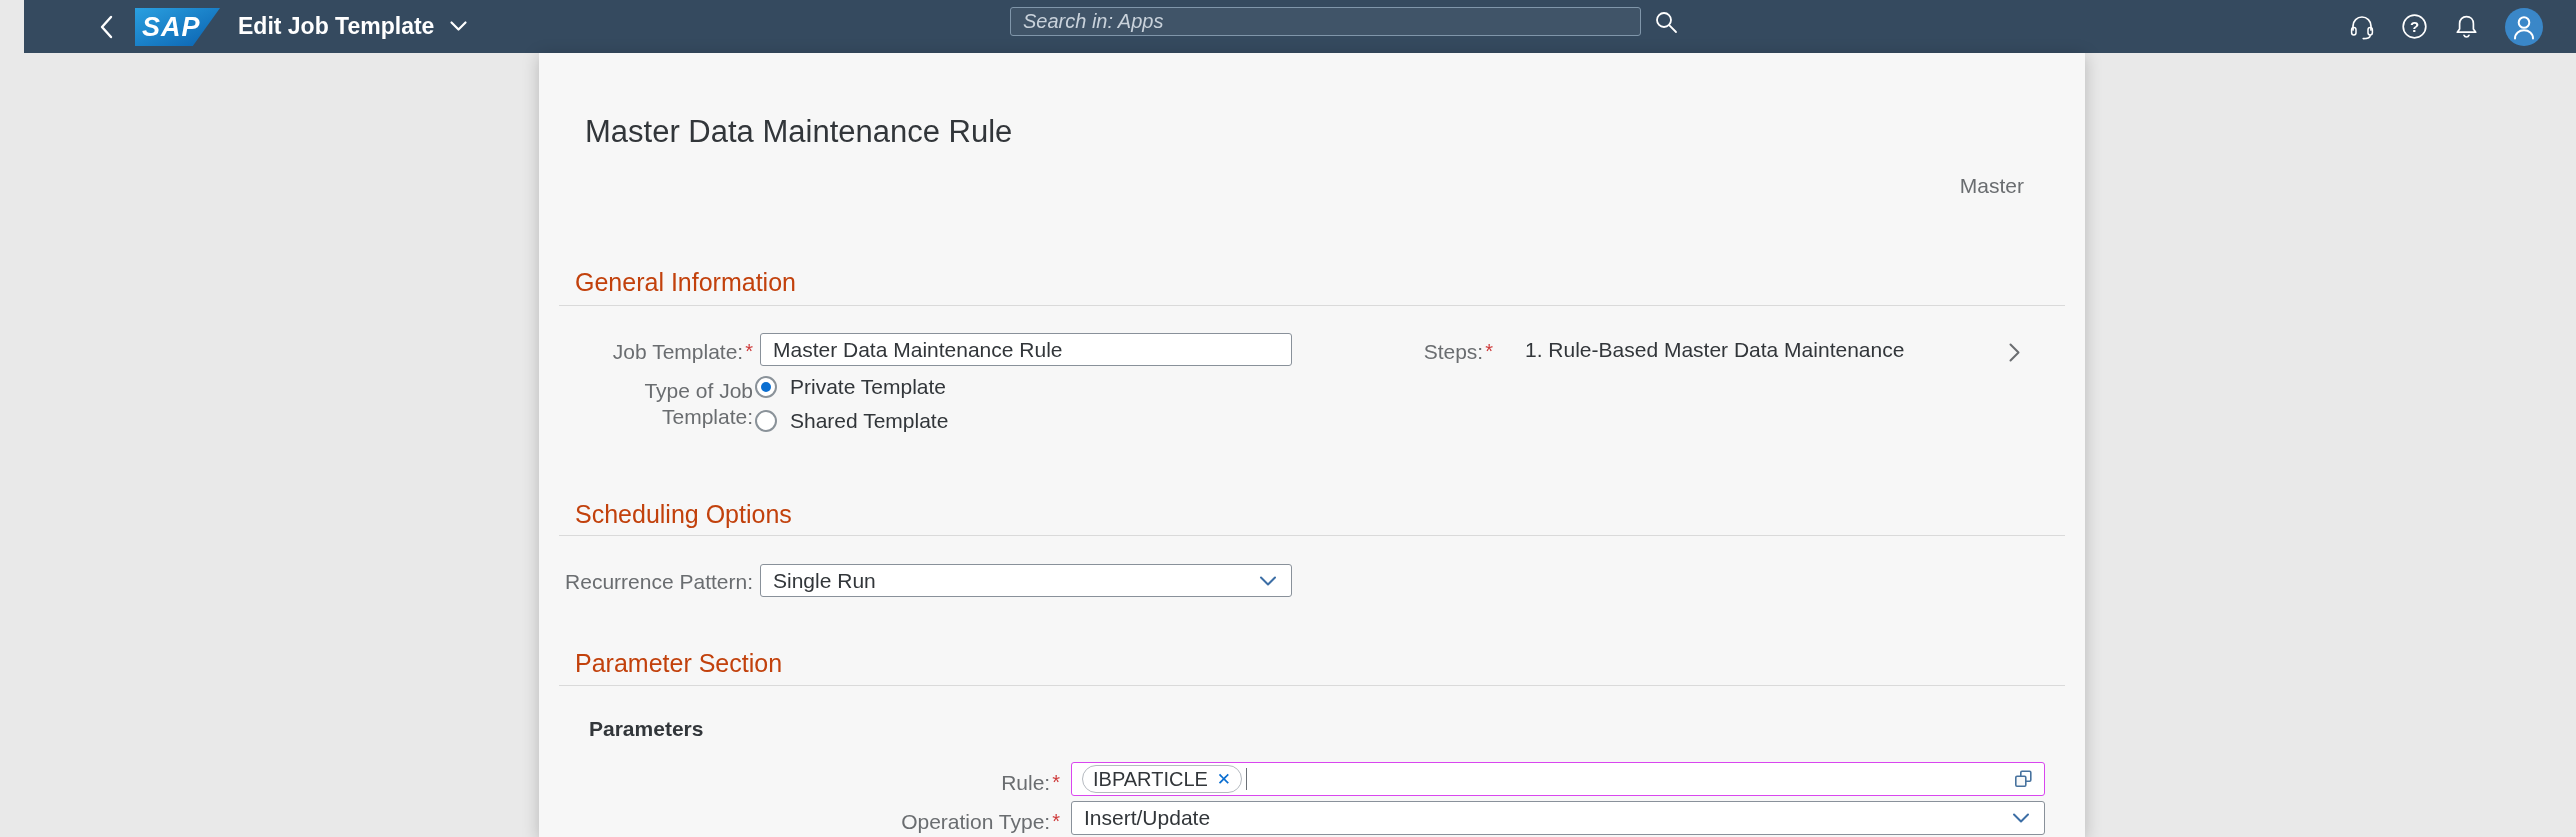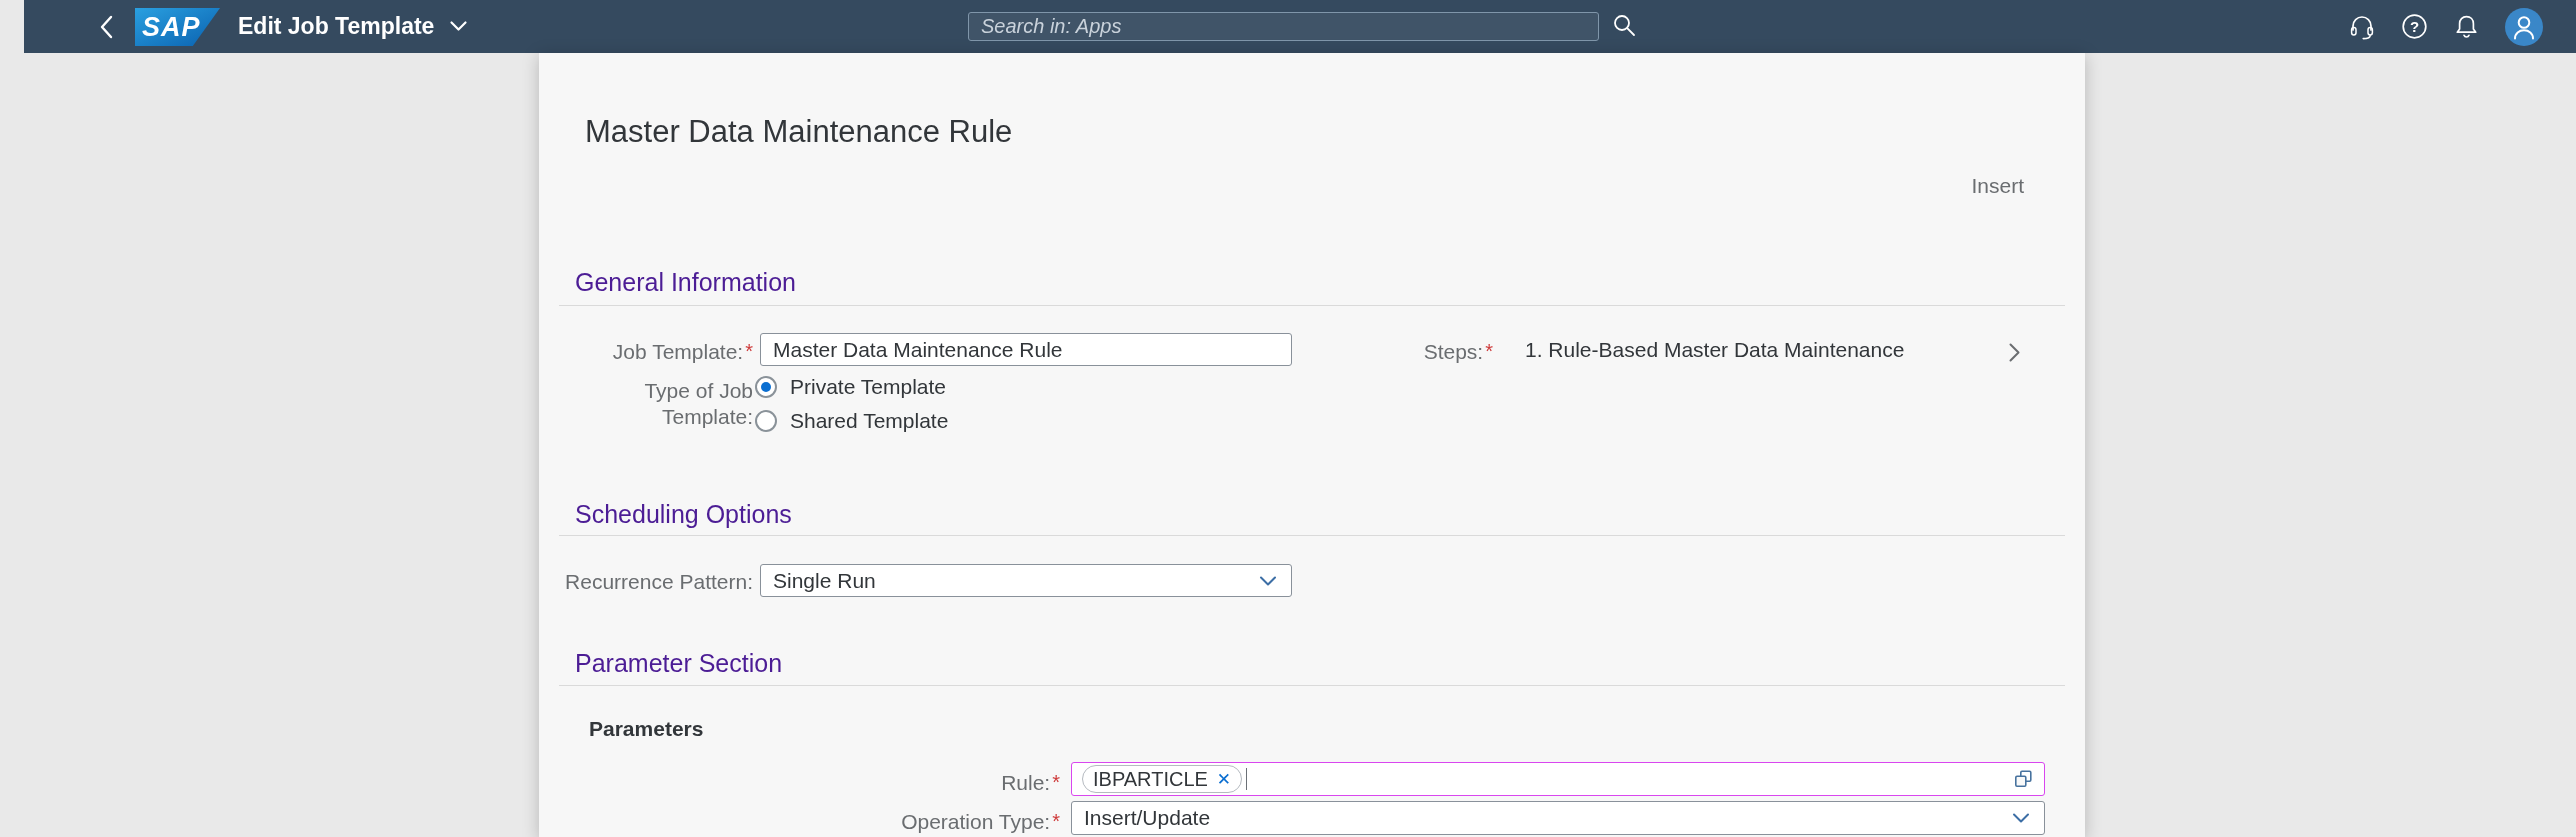--- a/index.html
+++ b/index.html
@@ -9,36 +9,36 @@
   
   .shell{position:absolute;left:0;top:0;width:2576px;height:53px;background:#354a5f;}
   .shell .back{position:absolute;left:63px;top:0;width:40px;height:53px;display:flex;align-items:center;justify-content:center;cursor:pointer;}
   .logo{position:absolute;left:111px;top:8px;width:85px;height:38px;
     background:linear-gradient(155deg,#2aa0e0 0%,#0d67b4 90%);
     clip-path:polygon(0 0,100% 0,68% 100%,0 100%);
     display:flex;align-items:center;padding-left:7px;box-sizing:border-box;}
   .logo span{color:#fff;font-weight:bold;font-style:italic;font-size:27px;letter-spacing:1px;}
   .title-wrap{position:absolute;left:214px;top:0;height:53px;display:flex;align-items:center;gap:15px;cursor:pointer;}
   .app-title{color:#fff;font-size:23px;font-weight:700;}
-  .search-wrap{position:absolute;left:944px;top:12px;height:19px;display:flex;}
+  .search-wrap{position:absolute;left:986px;top:12px;height:19px;display:flex;align-items:center;}
   .search-input{width:631px;height:29px;box-sizing:border-box;background:rgba(255,255,255,0.06);
     border:1px solid #8096aa;border-radius:3px;color:#fff;font-size:20px;padding:0 12px;outline:none;
     font-family:"Liberation Sans",sans-serif;}
   .search-input::placeholder{color:#c9d2db;font-style:italic;}
   .search-btn{margin-left:12px;background:none;border:none;padding:0;cursor:pointer;display:flex;}
   .shell-icons{position:absolute;left:2324px;top:0;height:53px;display:flex;align-items:center;gap:25px;}
   .icon-btn{background:none;border:none;padding:0;cursor:pointer;display:flex;align-items:center;}
   .avatar{width:38px;height:38px;border-radius:50%;background:#3a87c8;display:flex;align-items:center;justify-content:center;}
 
   
   .card{position:absolute;left:515px;top:53px;width:1546px;height:785px;background:#f7f7f7;
     box-shadow:0 3px 16px rgba(0,0,0,0.22);}
   .page-title{position:absolute;left:46px;top:61px;font-size:31px;color:#32363a;}
   .badge-private{position:absolute;right:61px;top:121px;font-size:21px;color:#6a6d70;}
-  .section-title{position:absolute;left:36px;font-size:25px;color:#4c1d95;}
+  .section-title{position:absolute;left:36px;font-size:25px;color:#c2410c;}
   .divider{position:absolute;left:20px;width:1506px;height:1px;background:#dadada;}
 
   .flabel{position:absolute;font-size:21px;color:#6a6d70;text-align:right;line-height:26px;}
   .req{color:#ce3b3b;margin-left:2px;font-size:20px;vertical-align:1px;}
   .fvalue{position:absolute;font-size:21px;color:#32363a;}
 
   .text-input{position:absolute;box-sizing:border-box;background:#fff;border:1px solid #89919a;
     border-radius:3px;font-size:21px;color:#32363a;padding:0 12px;outline:none;
     font-family:"Liberation Sans",sans-serif;}
   .selectbox{position:absolute;box-sizing:border-box;background:#fff;border:1px solid #89919a;
@@ -123,21 +123,21 @@
           <circle cx="19" cy="14.5" r="5.3" stroke="#fff" stroke-width="2" fill="none"></circle>
           <path d="M10 30.5c0-5.2 4.2-8.2 9-8.2s9 3 9 8.2" stroke="#fff" stroke-width="2" fill="none" stroke-linecap="round"></path>
         </svg>
       </button>
     </div>
   </div>
 
   <div class="card">
 
     <div class="page-title">Master Data Maintenance Rule</div>
-    <div class="badge-private">Insert</div>
+    <div class="badge-private">Master</div>
 
     <div class="section-title" style="top:215px;">General Information</div>
     <div class="divider" style="top:252px;"></div>
 
     <div class="flabel" style="left:20px;top:285px;width:194px;">
       <span>Job Template:</span><span class="req">*</span>
     </div>
     <input class="text-input" style="left: 221px; top: 280px; width: 532px; height: 33px;" type="text" value="Master Data Maintenance Rule">
 
     <div class="flabel" style="left:812px;top:285px;width:142px;">

